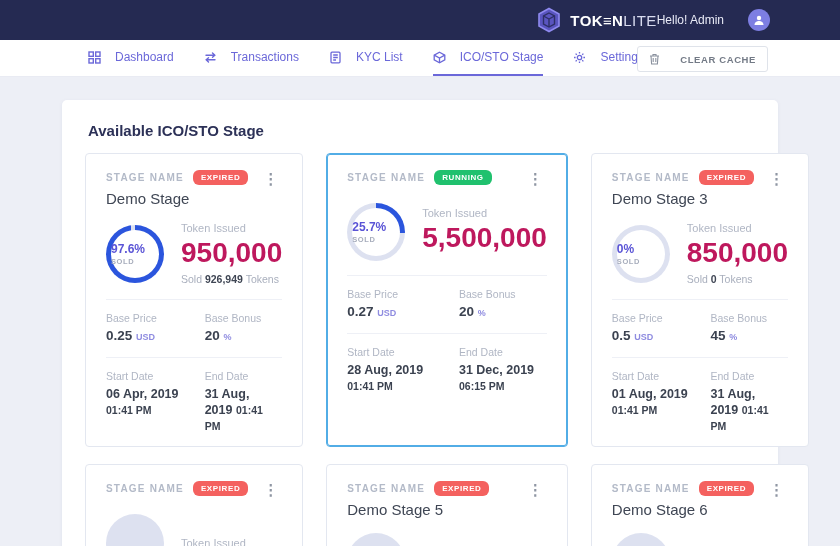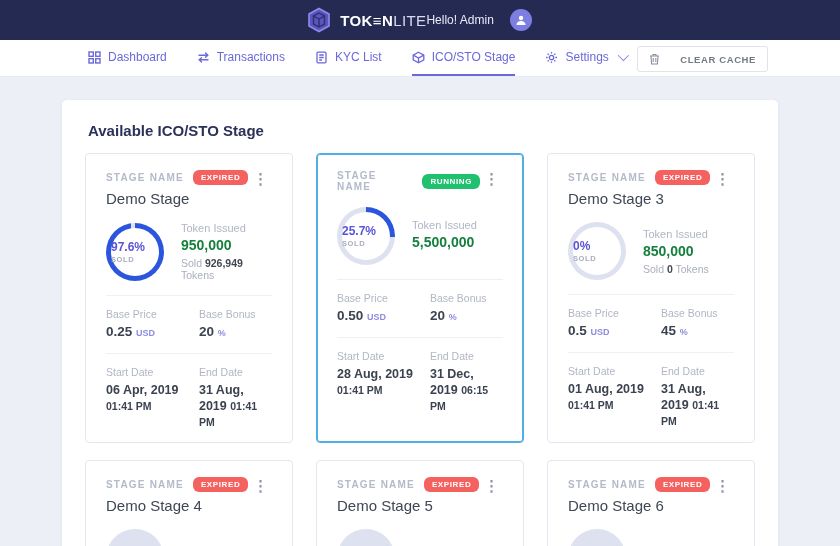--- a/index.html
+++ b/index.html
@@ -1,31 +1,31 @@
 <!DOCTYPE html>
 <html><head>
 <meta charset="utf-8">
 <style>
   html,body{margin:0;padding:0;}
   body{font-family:"Liberation Sans", sans-serif;}
   .app{position:relative;width:840px;height:546px;overflow:hidden;background:#edeff6;}
 
   
-  .topbar{height:40px;background:#252a52;display:flex;align-items:center;justify-content:center;padding:0 70px 0 68px;}
+  .topbar{height:40px;background:#252a52;display:flex;align-items:center;justify-content:flex-end;padding:0 70px 0 68px;}
   .brand{display:flex;align-items:center;gap:8px;}
   .brand-text{font-size:15px;letter-spacing:.4px;color:#ffffff;}
   .brand-text .bold{font-weight:700;}
   .brand-text .light{font-weight:400;color:#d9dcf0;}
-  .top-right{display:flex;align-items:center;gap:16px;}
+  .top-right{display:flex;align-items:center;gap:24px;}
   .greeting{color:#e8eaf6;font-size:12px;}
   .avatar{width:22px;height:22px;border-radius:50%;background:#7d7ee2;display:flex;align-items:center;justify-content:center;}
 
   
   .nav{height:36px;background:#ffffff;border-bottom:1px solid #e9ebf3;display:flex;align-items:stretch;padding-left:88px;position:relative;}
-  .nav-item{display:flex;align-items:center;gap:7px;margin-right:30px;color:#6b68d9;font-size:12px;font-weight:500;border-bottom:2px solid transparent;box-sizing:border-box;cursor:pointer;text-align:center;}
+  .nav-item{display:flex;align-items:center;gap:14px;margin-right:30px;color:#6b68d9;font-size:12px;font-weight:500;border-bottom:2px solid transparent;box-sizing:border-box;cursor:pointer;text-align:center;}
   .nav-item.active{border-bottom-color:#6b68d9;}
   .chev{width:7px;height:7px;border-right:1.5px solid #8b88e0;border-bottom:1.5px solid #8b88e0;transform:rotate(45deg) translateY(-2px);margin-left:2px;}
   .cache-btn{position:absolute;right:72px;top:6px;height:24px;display:flex;align-items:center;gap:20px;background:#fff;border:1px solid #dfe3ea;border-radius:3px;padding:0 11px;font-size:9.5px;font-weight:700;letter-spacing:.6px;color:#737a86;cursor:pointer;}
 
   
   .panel{position:absolute;left:62px;top:100px;width:716px;height:520px;background:#ffffff;border-radius:5px;box-shadow:0 1px 4px rgba(40,50,100,.06);}
   .page-title{padding:22px 26px 14px 26px;font-size:15px;font-weight:700;color:#2c3157;}
   .grid{display:grid;grid-template-columns:repeat(3,1fr);gap:17px 23px;margin:0 23px;}
 
   
@@ -37,21 +37,21 @@
   .badge{font-size:8px;font-weight:700;letter-spacing:.6px;color:#fff;padding:3px 8px;border-radius:6px;}
   .stage-title{margin-top:5px;font-size:15px;color:#3f4654;font-weight:500;}
   .dots{color:#8f96a3;font-size:15px;font-weight:700;line-height:14px;cursor:pointer;padding:2px 4px;}
 
   .card-body{display:flex;align-items:center;gap:17px;margin-top:15px;}
   .donut{width:58px;height:58px;border-radius:50%;display:flex;align-items:center;justify-content:center;flex:0 0 58px;}
   .donut-inner{width:48px;height:48px;border-radius:50%;background:#fff;display:flex;flex-direction:column;align-items:flex-start;justify-content:center;}
   .pct{font-size:12px;font-weight:700;color:#5a54d6;}
   .sold-cap{font-size:7.5px;font-weight:700;letter-spacing:.6px;color:#a7adbc;margin-top:1px;}
   .muted-label{font-size:11px;color:#b0b6c4;}
-  .big-num{font-size:14px;font-weight:700;color:#15803d;margin:3px 0 4px 0;}
+  .big-num{font-size:28px;font-weight:700;color:#be185d;margin:3px 0 4px 0;}
   .sold-line{font-size:10.5px;color:#a9afbd;}
   .sold-line b{color:#3f4654;}
 
   .card-sec{border-top:1px solid #eef0f6;margin-top:14px;padding-top:12px;display:flex;}
   .kv{width:56%;}
   .kv + .kv{width:44%;}
   .kv .muted-label{font-size:10.5px;margin-bottom:4px;}
   .kv-val{font-size:13.5px;font-weight:700;color:#3b4250;}
   .kv-val .unit{font-size:9px;font-weight:700;color:#8f8ce0;}
   .date-val{font-size:12.5px;font-weight:700;color:#3b4250;line-height:16px;width:92%;}
@@ -224,21 +224,21 @@
         </div>
       </div>
       <div class="token-info">
         <div class="muted-label">Token Issued</div>
         <div class="big-num">5,500,000</div>
       </div>
     </div>
     <div class="card-sec">
       <div class="kv">
         <div class="muted-label">Base Price</div>
-        <div class="kv-val"><span>0.50</span> <span class="unit">USD</span></div>
+        <div class="kv-val"><span>0.27</span> <span class="unit">USD</span></div>
       </div>
       <div class="kv">
         <div class="muted-label">Base Bonus</div>
         <div class="kv-val"><span>20</span> <span class="unit">%</span></div>
       </div>
     </div>
     <div class="card-sec">
       <div class="kv">
         <div class="muted-label">Start Date</div>
         <div class="date-val"><span class="d">28 Aug, 2019</span> <span class="t">01:41 PM</span></div>
@@ -296,21 +296,20 @@
     </div>
   </div>
 
   <div class="card">
     <div class="card-top">
       <div>
         <div class="stage-row">
           <span class="stage-label">STAGE NAME</span>
           <span class="badge" style="background: rgb(244, 97, 95);">EXPIRED</span>
         </div>
-        <div class="stage-title">Demo Stage 4</div>
       </div>
       <span class="dots">⋮</span>
     </div>
     <div class="card-body">
       <div class="donut" style="background: conic-gradient(rgb(43, 85, 221) 0deg, rgb(43, 85, 221) 0%, rgb(221, 225, 240) 0%, rgb(221, 225, 240) 100%);">
         
       </div>
       <div class="token-info">
         <div class="muted-label">Token Issued</div>
 

